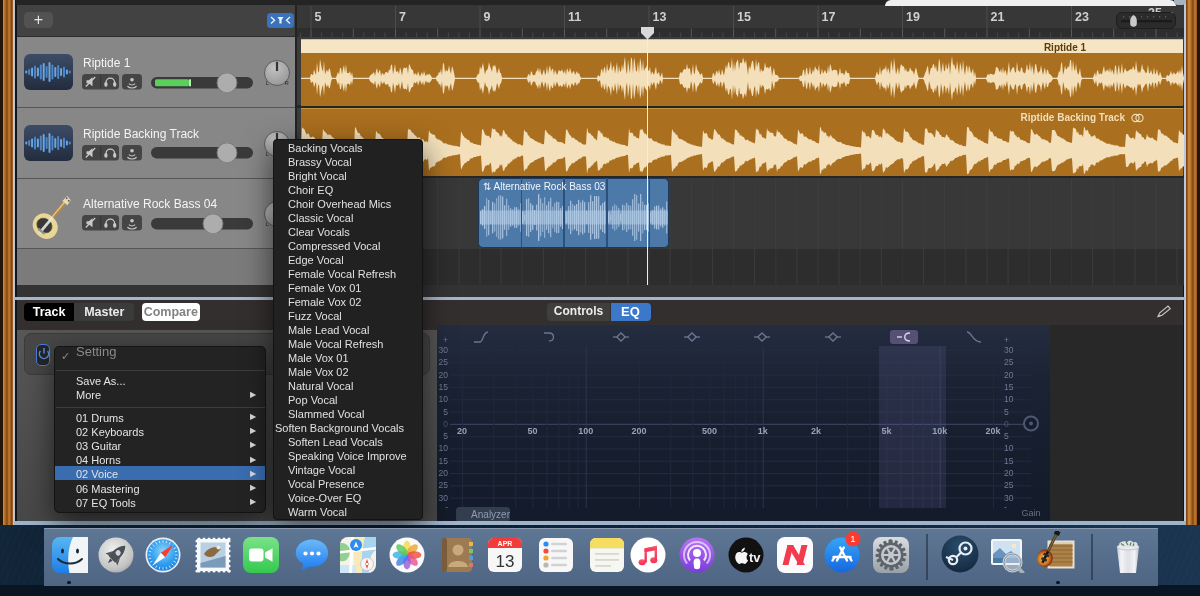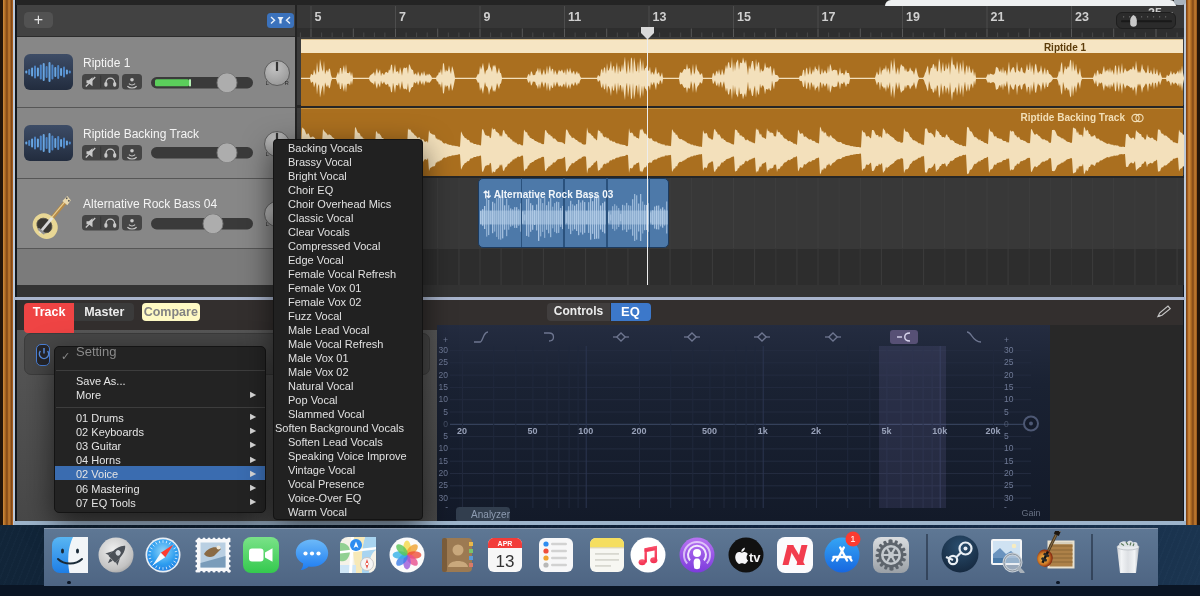--- a/index.html
+++ b/index.html
@@ -499,38 +499,38 @@
     <rect x="180" y="14.7" width="1.3" height="17.7" fill="#b4cde8" fill-opacity="0.73"></rect>
     <rect x="182" y="13.3" width="1.3" height="20.4" fill="#b4cde8" fill-opacity="0.88"></rect>
     <rect x="184" y="15.4" width="1.3" height="16.2" fill="#b4cde8" fill-opacity="0.66"></rect>
     <rect x="186" y="7.5" width="1.3" height="32.0" fill="#b4cde8" fill-opacity="0.65"></rect>
     <rect x="0" y="16.5" width="188" height="14" fill="#b4cde8" fill-opacity="0.55"></rect>
   </svg>
 <div class="abs" style="left:520.7px;top:178px;width:1.5px;height:69px;background:#2a517c"></div>
 <div class="abs" style="left:563.4px;top:178px;width:1.5px;height:69px;background:#2a517c"></div>
 <div class="abs" style="left:606.1px;top:178px;width:1.5px;height:69px;background:#2a517c"></div>
 <div class="abs" style="left:648.8px;top:178px;width:1.5px;height:69px;background:#2a517c"></div>
-<div class="abs" style="left:483px;top:189px;width:186px;height:11px;font-size:10px;font-weight:bold;color:#f2f6fa;white-space:nowrap">⇅ Alternative Rock Bass 03</div>
+<div class="abs" style="left:483px;top:181px;width:186px;height:11px;font-size:10px;font-weight:normal;color:#f2f6fa;white-space:nowrap">⇅ Alternative Rock Bass 03</div>
 <div class="abs" style="left:646.6px;top:27px;width:1.6px;height:258px;background:#ededed"></div>
 <svg class="abs" style="left:640px;top:26px" width="15" height="15">
     <path d="M1,1 L14,1 L14,7 L7.5,13.5 L1,7 Z" fill="#d9d9d9"></path>
   </svg>
 <div class="abs" style="left:16.5px;top:285px;width:1166.5px;height:11.5px;background:#333333"></div>
 <div class="abs" style="left:14px;top:296.5px;width:1171px;height:3px;background:#a8b4cc"></div>
 <div class="abs" style="left:16.5px;top:299.5px;width:1166.5px;height:221.5px;background:#332f2e"></div>
 <div class="abs" style="left:16.5px;top:330px;width:420.5px;height:191px;background:linear-gradient(#575757,#484848)"></div>
 <div class="abs" style="left:24px;top:332.5px;width:406px;height:42px;background:#474747;border:1px solid #3c3c3c;border-radius:7px;box-sizing:border-box"></div>
 <div class="abs" style="left:35.7px;top:344px;width:14.7px;height:21.5px;background:#26262a;border:1.5px solid #4a80d8;border-radius:5px;box-sizing:border-box"></div>
 <svg class="abs" style="left:36.5px;top:347px" width="14" height="16">
     <path d="M3.4,4 A4.6,4.6 0 1 0 10.6,4" stroke="#5a8fe0" stroke-width="1.5" fill="none"></path>
     <path d="M7,1 L7,6.5" stroke="#5a8fe0" stroke-width="1.5"></path>
   </svg>
-<div class="abs" style="left:23.8px;top:302.8px;width:50.5px;height:30px;background:#ef4444;border-radius:4px 0 0 4px;color:#fff;font-size:12.5px;font-weight:bold;text-align:center;line-height:18px">Track</div>
+<div class="abs" style="left:23.8px;top:302.8px;width:50.5px;height:18px;background:#000000;border-radius:4px 0 0 4px;color:#fff;font-size:12.5px;font-weight:bold;text-align:center;line-height:18px">Track</div>
 <div class="abs" style="left:74.3px;top:302.8px;width:60px;height:18px;background:#3b3b3b;border-radius:0 4px 4px 0;color:#ececec;font-size:12.5px;font-weight:bold;text-align:center;line-height:18px">Master</div>
-<div class="abs" style="left:142px;top:302.8px;width:57.5px;height:18px;background:#fef9c3;border-radius:4px;color:#838383;font-size:12.5px;font-weight:bold;text-align:center;line-height:18px">Compare</div>
+<div class="abs" style="left:142px;top:302.8px;width:57.5px;height:18px;background:#ffffff;border-radius:4px;color:#838383;font-size:12.5px;font-weight:bold;text-align:center;line-height:18px">Compare</div>
 <div class="abs" style="left:547px;top:303px;width:63px;height:17.5px;background:#413e3e;border-radius:4px 0 0 4px;color:#ececec;font-size:12px;font-weight:bold;text-align:center;line-height:17.5px">Controls</div>
 <div class="abs" style="left:610.5px;top:303px;width:40px;height:17.5px;background:#3c78ca;border-radius:0 4px 4px 0;color:#fff;font-size:13px;font-weight:bold;text-align:center;line-height:17.5px">EQ</div>
 <svg class="abs" style="left:1155px;top:303px" width="20" height="16">
     <g stroke="#c4c4c4" stroke-width="1.2" fill="none">
       <path d="M3,13.5 L4.8,9.8 L13,3 L15.2,5.6 L7,12.2 Z"></path>
       <path d="M3,13.5 L5.6,12.4"></path>
     </g>
   </svg>
 <div class="abs" style="left:437px;top:325px;width:613px;height:196px;background:linear-gradient(#242c40 0%,#1a2233 30%,#131a29 100%)"></div>
 <svg width="613" height="196" style="position:absolute;left:437px;top:325px" font-family="Liberation Sans, sans-serif">

